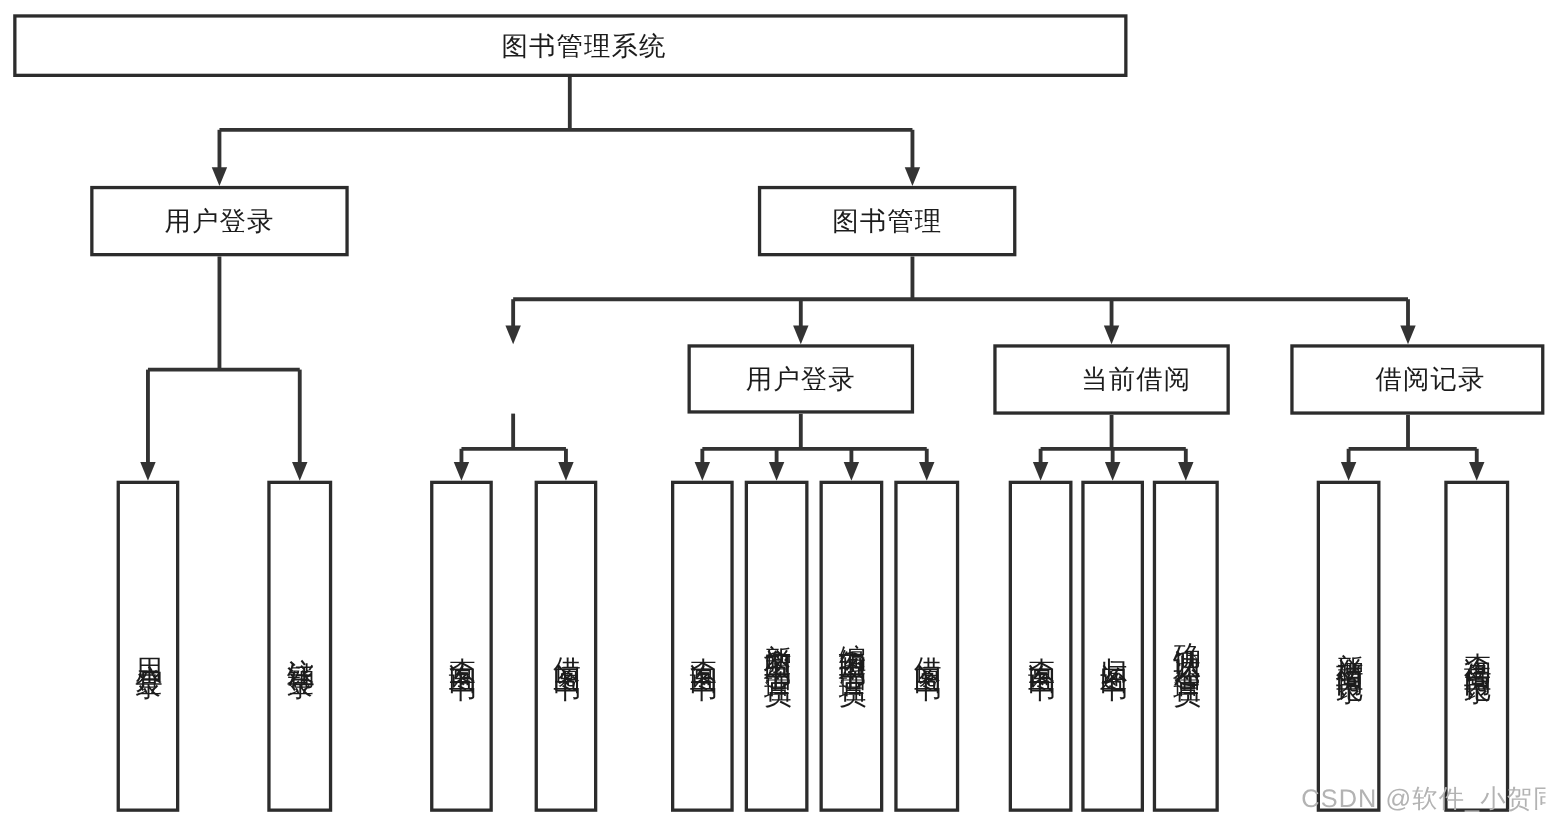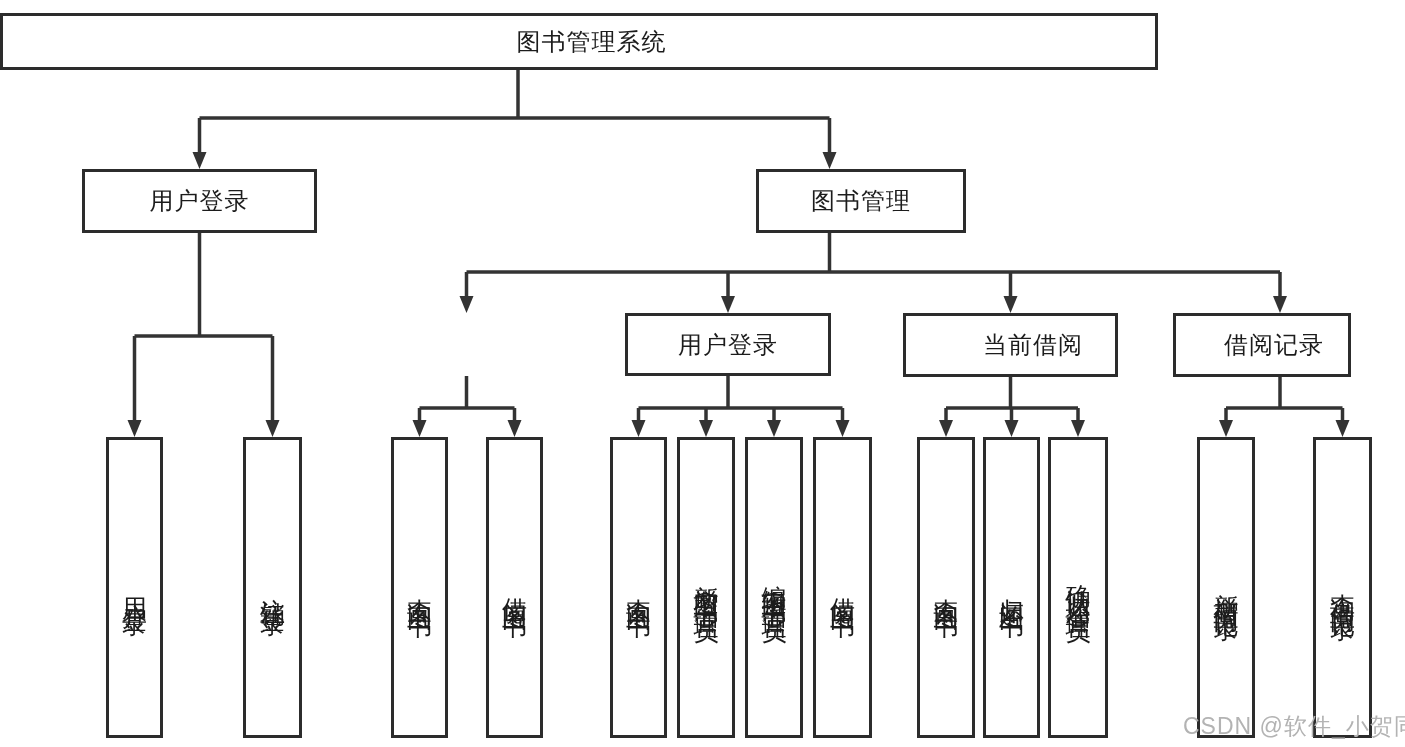--- a/index.html
+++ b/index.html
@@ -116,28 +116,28 @@
       <line x1="1011.5" y1="408" x2="1011.5" y2="423" stroke="#333333" stroke-width="3.5"></line>
       <polygon points="1004.5,420 1018.5,420 1011.5,437" fill="#333333"></polygon>
       <line x1="1078" y1="408" x2="1078" y2="423" stroke="#333333" stroke-width="3.5"></line>
       <polygon points="1071,420 1085,420 1078,437" fill="#333333"></polygon>
       <line x1="1226" y1="408" x2="1226" y2="423" stroke="#333333" stroke-width="3.5"></line>
       <polygon points="1219,420 1233,420 1226,437" fill="#333333"></polygon>
       <line x1="1342.5" y1="408" x2="1342.5" y2="423" stroke="#333333" stroke-width="3.5"></line>
       <polygon points="1335.5,420 1349.5,420 1342.5,437" fill="#333333"></polygon>
     </svg>
 
-  <div class="hbox" style="left:0; top:13px; width:1158px; height:57px;padding-left:25px;">图书管理系统</div>
+  <div class="hbox" style="left:12px; top:13px; width:1013px; height:57px;padding-left:25px;">图书管理系统</div>
 
   <div class="hbox" style="left:82px; top:169px; width:235px; height:64px;">用户登录</div>
-  <div class="hbox" style="left:756px; top:169px; width:210px; height:64px;">图书管理</div>
+  <div class="hbox" style="left:689px; top:169px; width:235px; height:64px;">图书管理</div>
 
   <div class="hbox" style="left:625px; top:313px; width:206px; height:63px;">用户登录</div>
   <div class="hbox" style="left:903px; top:313px; width:215px; height:64px;padding-left:45px;">当前借阅</div>
-  <div class="hbox" style="left:1173px; top:313px; width:178px; height:64px;padding-left:24px;">借阅记录</div>
+  <div class="hbox" style="left:1173px; top:313px; width:231px; height:64px;padding-left:24px;">借阅记录</div>
 
   <div class="vbox" style="left:106px; width:57px;">
     <span class="vtext">用户登录</span>
   </div>
   <div class="vbox" style="left:243px; width:59px;">
     <span class="vtext">注销登录</span>
   </div>
 
   <div class="vbox" style="left:391px; width:57px;">
     <span class="vtext">查询图书</span>

